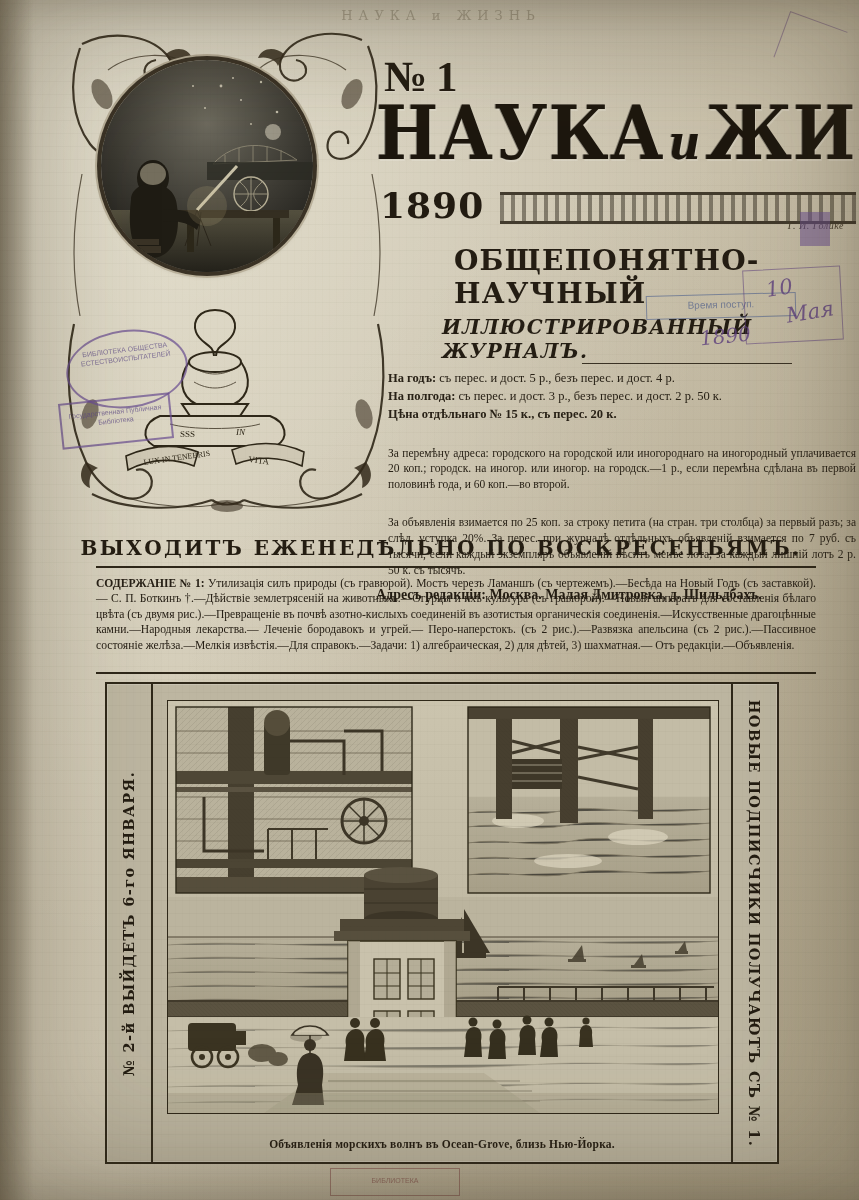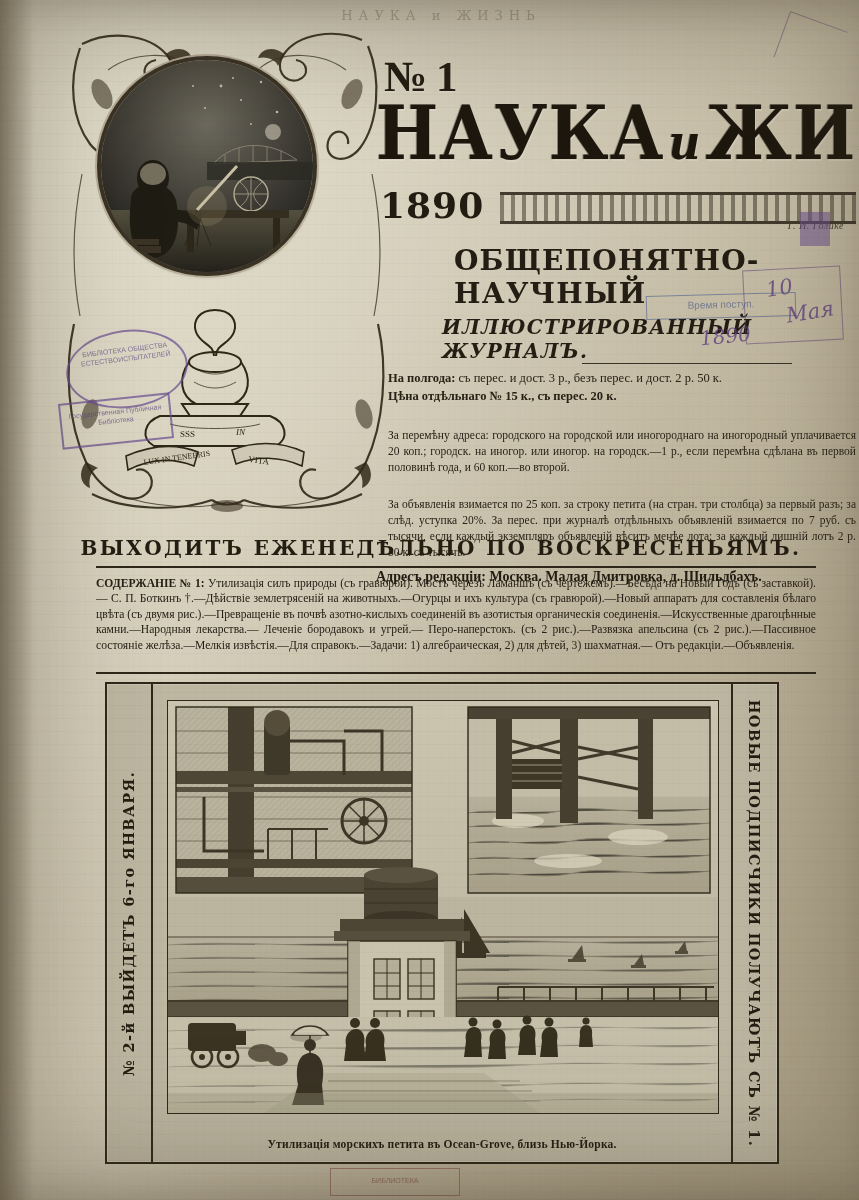--- a/index.html
+++ b/index.html
@@ -529,20 +529,24 @@
         <div class="year-rule"></div>
         <div class="engraver-sig">Г. И. Голике</div>
       </div>
 
       <div class="subtitle1">ОБЩЕПОНЯТНО-НАУЧНЫЙ</div>
       <div class="subtitle2">ИЛЛЮСТРИРОВАННЫЙ ЖУРНАЛЪ.</div>
 
       <div class="price-head-rule"></div>
 
       <div class="price-lines">
+        <div class="row">
+          <b>На годъ:</b>
+          <span>съ перес. и дост. 5 р., безъ перес. и дост. 4 р.</span>
+        </div>
         <div class="row">
           <b>На полгода:</b>
           <span>съ перес. и дост. 3 р., безъ перес. и дост. 2 р. 50 к.</span>
         </div>
         <div class="row">
           <b>Цѣна отдѣльнаго № 15 к., съ перес. 20 к.</b>
           <span></span>
         </div>
 
         <div class="para">За перемѣну адреса: городского на городской или иногороднаго на иногородный уплачивается 20 коп.; городск. на иногор. или иногор. на городск.—1 р., если перемѣна сдѣлана въ первой половинѣ года, и 60 коп.—во второй.</div>
@@ -836,21 +840,21 @@
 
           <g fill="#4a4230" opacity=".8">
             <ellipse cx="94" cy="352" rx="14" ry="9"></ellipse>
             <ellipse cx="110" cy="358" rx="10" ry="7"></ellipse>
           </g>
 
           <rect x="0" y="392" width="550" height="20" fill="#9e977f" opacity=".35"></rect>
         </svg>
       </div>
 
-      <div class="caption">Утилизація морскихъ петита въ Ocean-Grove, близь Нью-Йорка.</div>
+      <div class="caption">Объявленія морскихъ волнъ въ Ocean-Grove, близь Нью-Йорка.</div>
     </div>
   </div>
 
   <div class="stamp stamp-oval">БИБЛІОТЕКА ОБЩЕСТВА ЕСТЕСТВОИСПЫТАТЕЛЕЙ</div>
   <div class="stamp stamp-rect">Государственная Публичная Библіотека</div>
   <div class="stamp stamp-blue">Время поступ.</div>
   <div class="stamp stamp-purple-sq"></div>
 
   <div class="hand-box"></div>
   <div class="hand hand-1">10</div>

